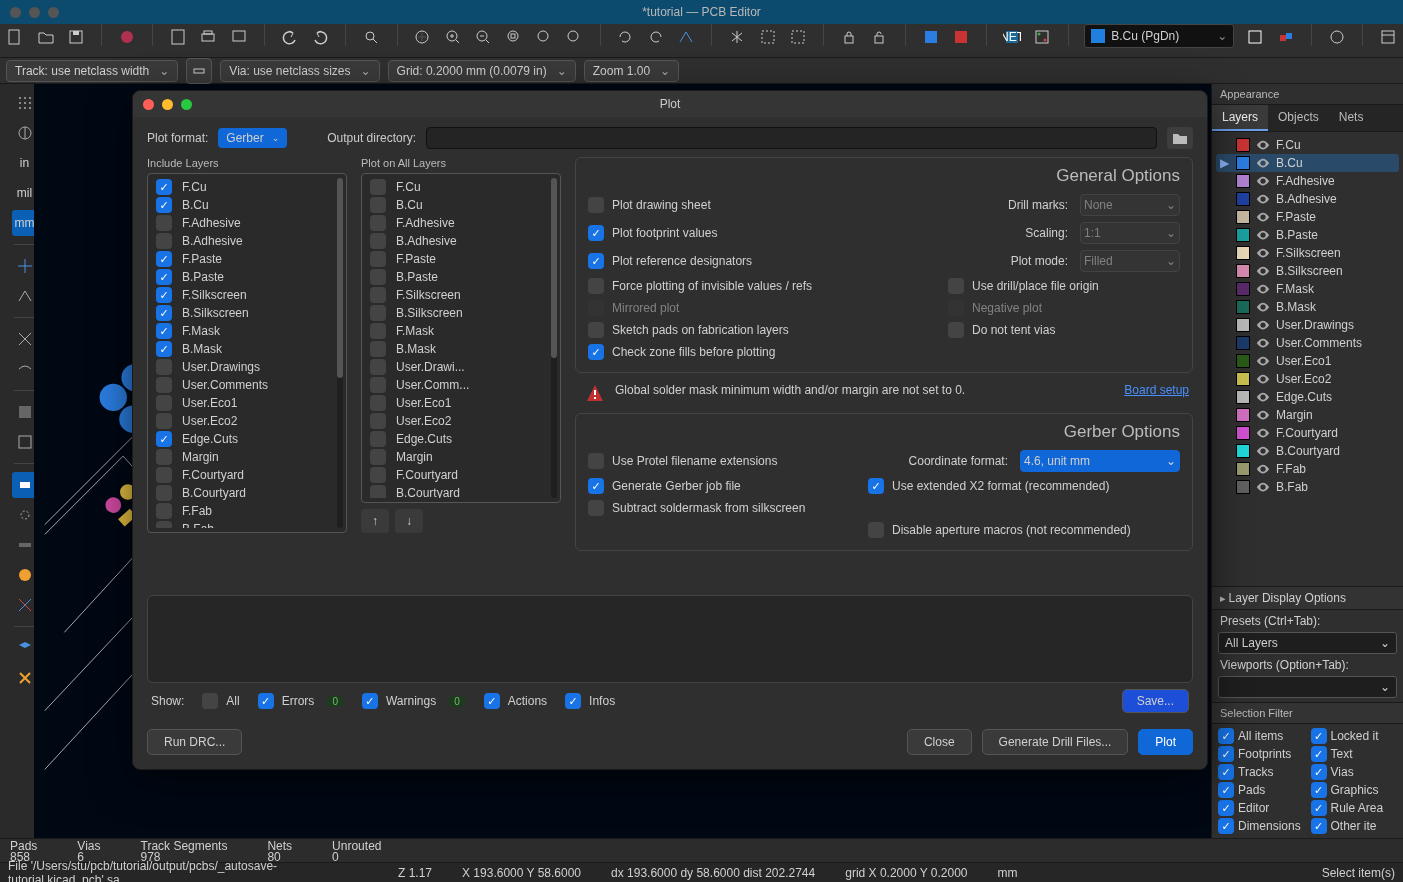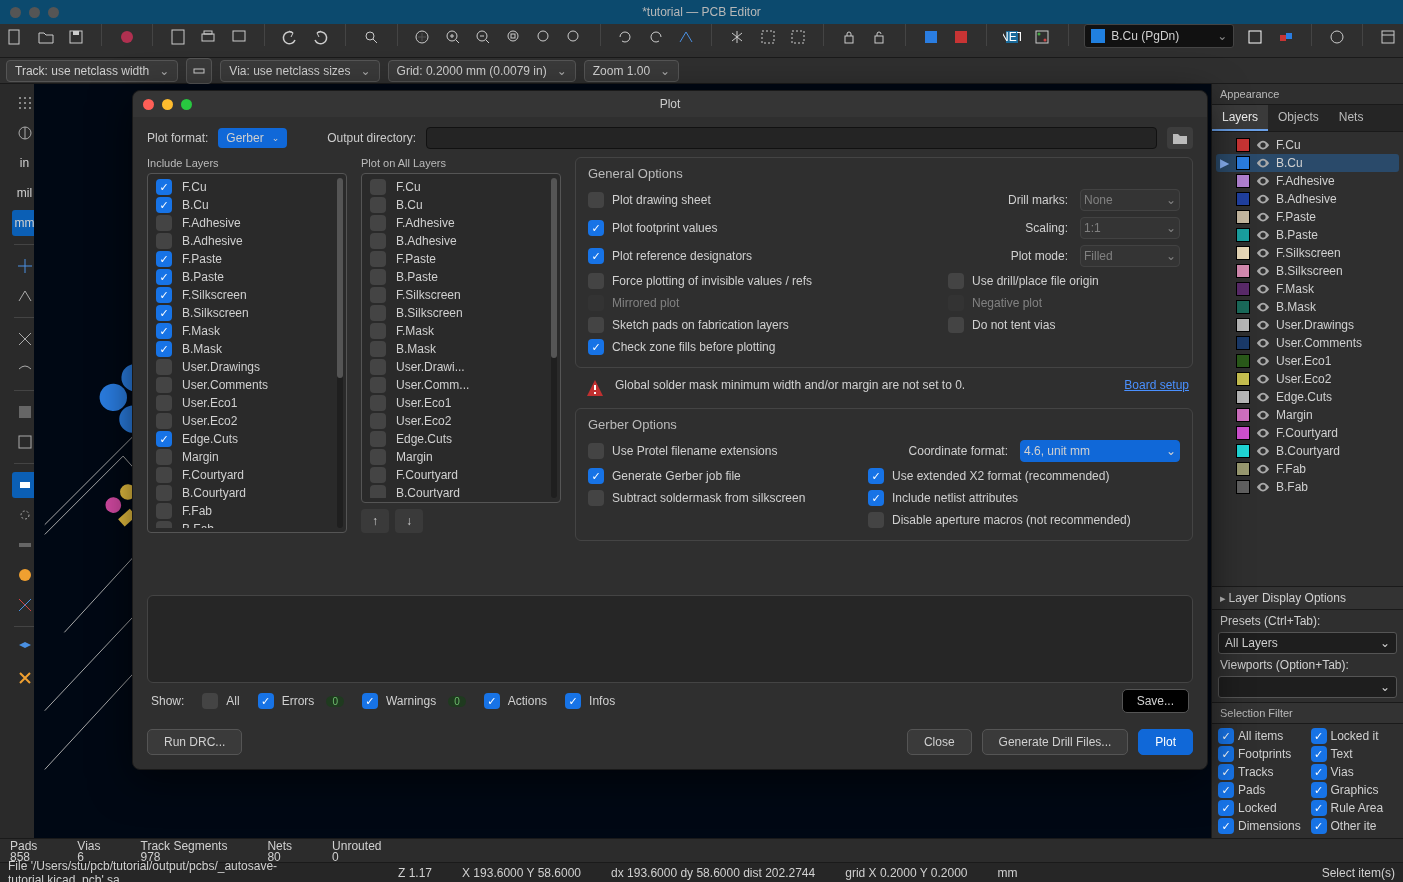--- a/index.html
+++ b/index.html
@@ -79,34 +79,34 @@
 .lrow { display:flex; align-items:center; gap:10px; padding:1px 4px; }
 .chk { width:16px; height:16px; border-radius:4px; background:#444; display:inline-flex; align-items:center; justify-content:center; flex-shrink:0; }
 .chk.on { background:#1773e6; }
 .chk.on::after { content:"✓"; color:#fff; font-size:11px; line-height:1; }
 .chk.dis { opacity:.45; }
 .arrowbtns { display:flex; gap:6px; margin-top:6px; }
 .abtn { width:28px; height:24px; background:#3a3a3a; border-radius:4px; display:flex; align-items:center; justify-content:center; }
 
 .rightcol { flex:1; display:flex; flex-direction:column; gap:8px; min-width:0; }
 .group { border:1px solid #444; border-radius:6px; padding:10px 12px 12px; position:relative; }
-.group .gtitle { position:relative; top:-2px; color:#bbb; font-size:13px; margin-bottom:6px; }
+.group .gtitle { position:relative; top:-2px; color:#bbb; font-size:17px; margin-bottom:6px;text-align:right; }
 .cbrow { display:flex; align-items:center; gap:8px; }
 .disabled { opacity:.5; }
 .ddsel { background:#3a3a3a; border:1px solid #555; border-radius:4px; padding:3px 3px; display:flex; justify-content:space-between; align-items:center; min-width:90px; }
 .ddsel.blue { background:#1068d8; border-color:#1068d8; color:#fff; }
 
 .warnrow { display:flex; gap:10px; align-items:flex-start; padding:2px 4px 2px 10px; }
 .warnicon { width:20px; height:20px; flex-shrink:0; }
 .linkb { color:#4a90ff; text-decoration:underline; cursor:pointer; margin-left:auto; white-space:nowrap; }
 
 .msgsbox { border:1px solid #444; border-radius:6px; height:88px; background:#262626; }
 .filterrow { display:flex; align-items:center; gap:18px; padding:6px 4px; }
 .badge { background:#1f3a1f; color:#6dbb6d; border-radius:8px; padding:0 6px; font-size:10px; margin-left:4px; }
-.savebtn { margin-left:auto; background:#000000; border:1px solid #555; border-radius:5px; padding:4px 14px; }
+.savebtn { margin-left:auto; background:#1d4ed8; border:1px solid #555; border-radius:5px; padding:4px 14px; }
 
 .dlgfooter { display:flex; gap:10px; padding:10px 14px 14px; }
 .btn { background:#3a3a3a; border:1px solid #555; border-radius:5px; padding:5px 16px; }
 .btn.primary { background:#1068d8; border-color:#1068d8; color:#fff; }
 .spacer { flex:1; }
 
 svg { display:block; }
 </style>
 </head>
 <body>
@@ -685,21 +685,21 @@
       <div class="sfrow">
         <span class="chk on"></span>
         <span>Pads</span>
       </div>
       <div class="sfrow">
         <span class="chk on"></span>
         <span>Graphics</span>
       </div>
       <div class="sfrow">
         <span class="chk on"></span>
-        <span>Locked</span>
+        <span>Editor</span>
       </div>
       <div class="sfrow">
         <span class="chk on"></span>
         <span>Rule Area</span>
       </div>
       <div class="sfrow">
         <span class="chk on"></span>
         <span>Dimensions</span>
       </div>
       <div class="sfrow">
@@ -1047,24 +1047,20 @@
                 <span>Generate Gerber job file</span>
               </div>
             <div class="cbrow" style="grid-column:2/4">
                 <span class="chk on"></span>
                 <span>Use extended X2 format (recommended)</span>
               </div>
 
             <div class="cbrow">
                 <span class="chk"></span>
                 <span>Subtract soldermask from silkscreen</span>
-              </div>
-            <div class="cbrow" style="grid-column:2/4">
-                <span class="chk on"></span>
-                <span>Include netlist attributes</span>
               </div>
 
             <div></div>
             <div class="cbrow" style="grid-column:2/4">
                 <span class="chk"></span>
                 <span>Disable aperture macros (not recommended)</span>
               </div>
           </div>
         </div>
       </div>

